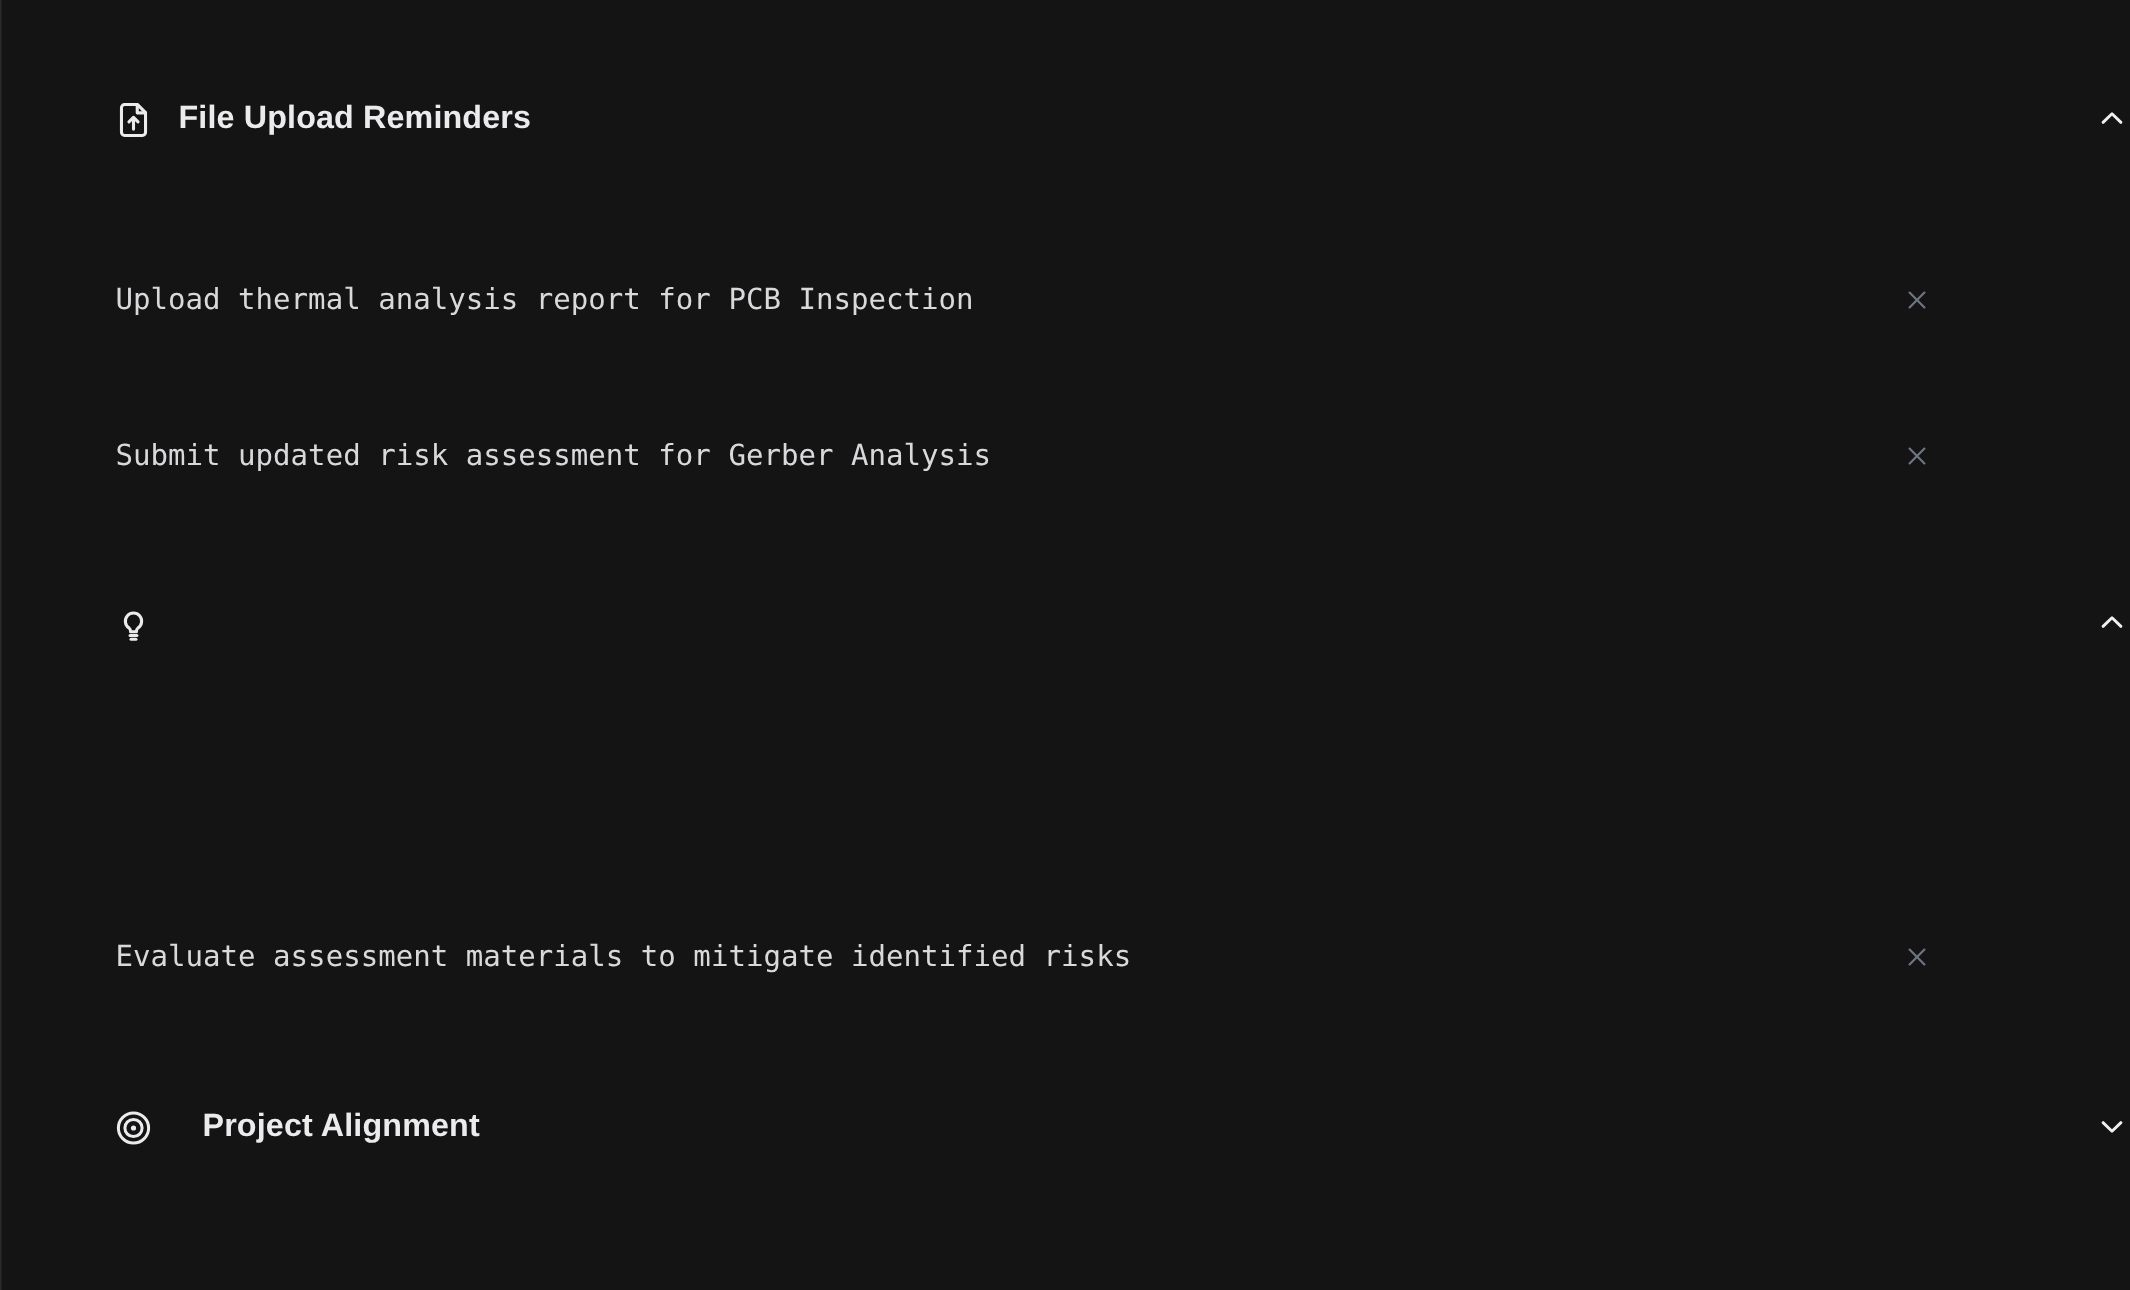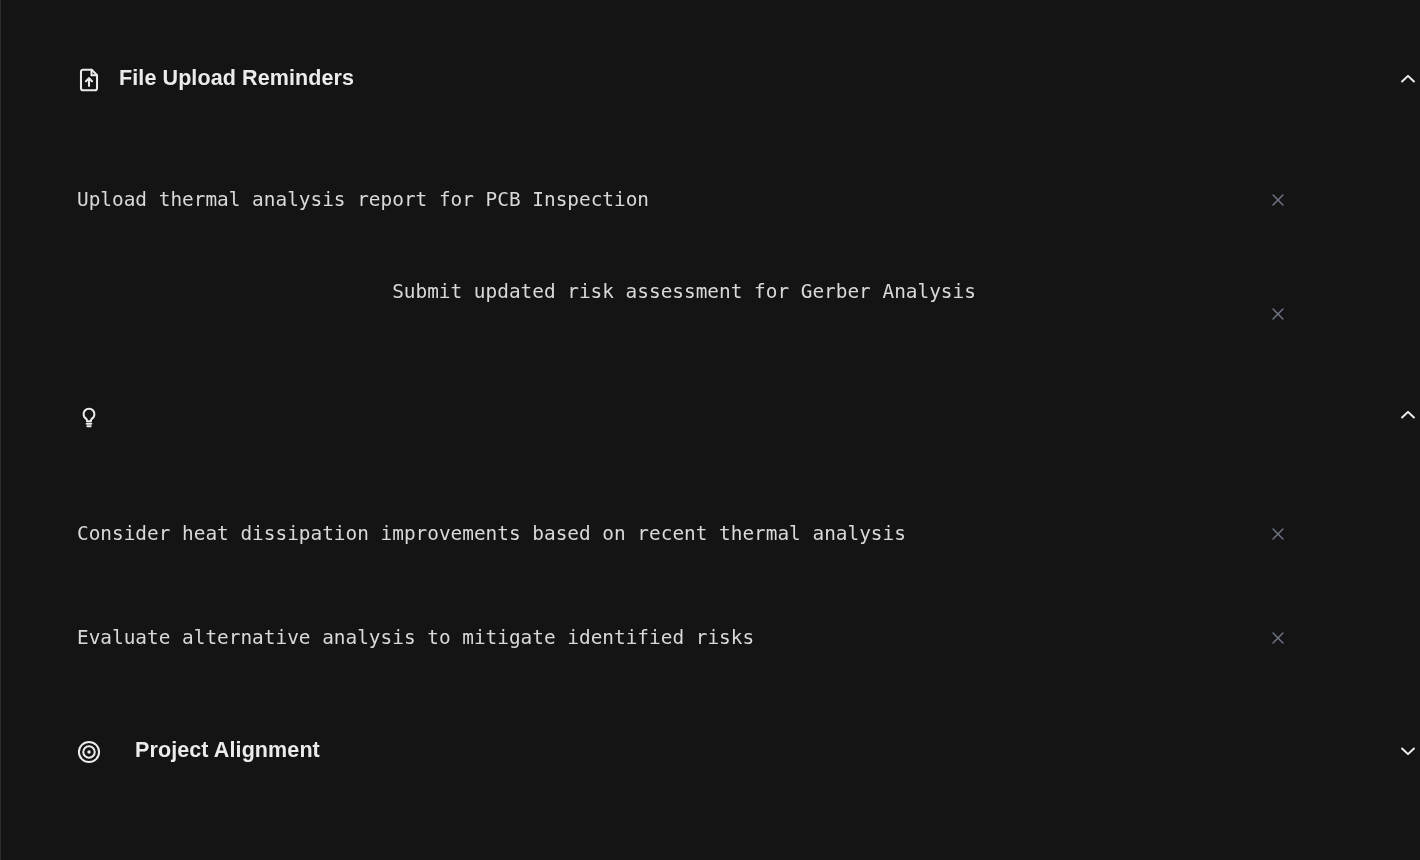--- a/index.html
+++ b/index.html
@@ -92,21 +92,21 @@
     display: flex;
     align-items: center;
     justify-content: center;
     cursor: pointer;
     flex: 0 0 26px;
   }
 
   
   .pos-hdr1  { top: 66px; }
   .pos-item1 { top: 178px; }
-  .pos-item2 { top: 282px; flex-direction: column; }
+  .pos-item2 { top: 282px; }
   .pos-hdr2  { top: 402px; }
   .pos-item3 { top: 512px; }
   .pos-item4 { top: 616px; }
   .pos-hdr3  { top: 738px; gap: 16px; }
 </style>
 </head>
 <body>
 
 <div id="panel">
 
@@ -155,32 +155,23 @@
         <path d="M10.5 21.4h3"></path>
       </svg>
     </span>
     <span class="hdr-chevron">
       <svg width="22" height="22" viewBox="0 0 24 24" fill="none" stroke="#f0f0f2" stroke-width="2.1" stroke-linecap="round" stroke-linejoin="round">
         <path d="M5.5 14.8 12 8.6l6.5 6.2"></path>
       </svg>
     </span>
   </div>
 
-  <div class="list-row pos-item3">
-    <span class="row-text">Consider heat dissipation improvements based on recent thermal analysis</span>
-    <span class="dismiss-btn">
-      <svg width="18" height="18" viewBox="0 0 24 24" fill="none" stroke="#6e7481" stroke-width="2" stroke-linecap="round">
-        <path d="M5.4 5.4 18.6 18.6"></path>
-        <path d="M18.6 5.4 5.4 18.6"></path>
-      </svg>
-    </span>
-  </div>
 
   <div class="list-row pos-item4">
-    <span class="row-text">Evaluate alternative analysis to mitigate identified risks</span>
+    <span class="row-text">Evaluate assessment materials to mitigate identified risks</span>
     <span class="dismiss-btn">
       <svg width="18" height="18" viewBox="0 0 24 24" fill="none" stroke="#6e7481" stroke-width="2" stroke-linecap="round">
         <path d="M5.4 5.4 18.6 18.6"></path>
         <path d="M18.6 5.4 5.4 18.6"></path>
       </svg>
     </span>
   </div>
 
   <div class="section-header pos-hdr3">
     <span class="hdr-icon">

